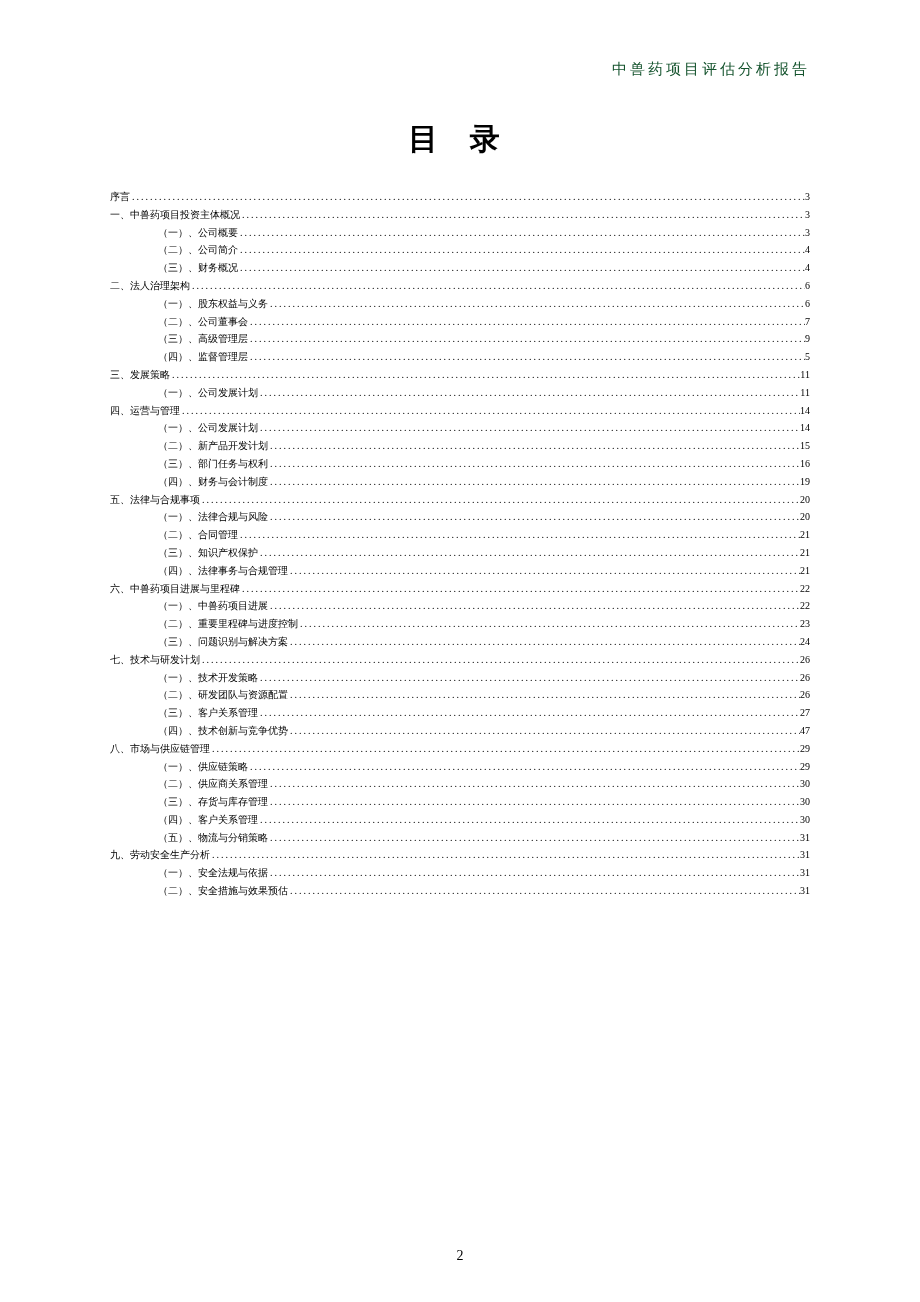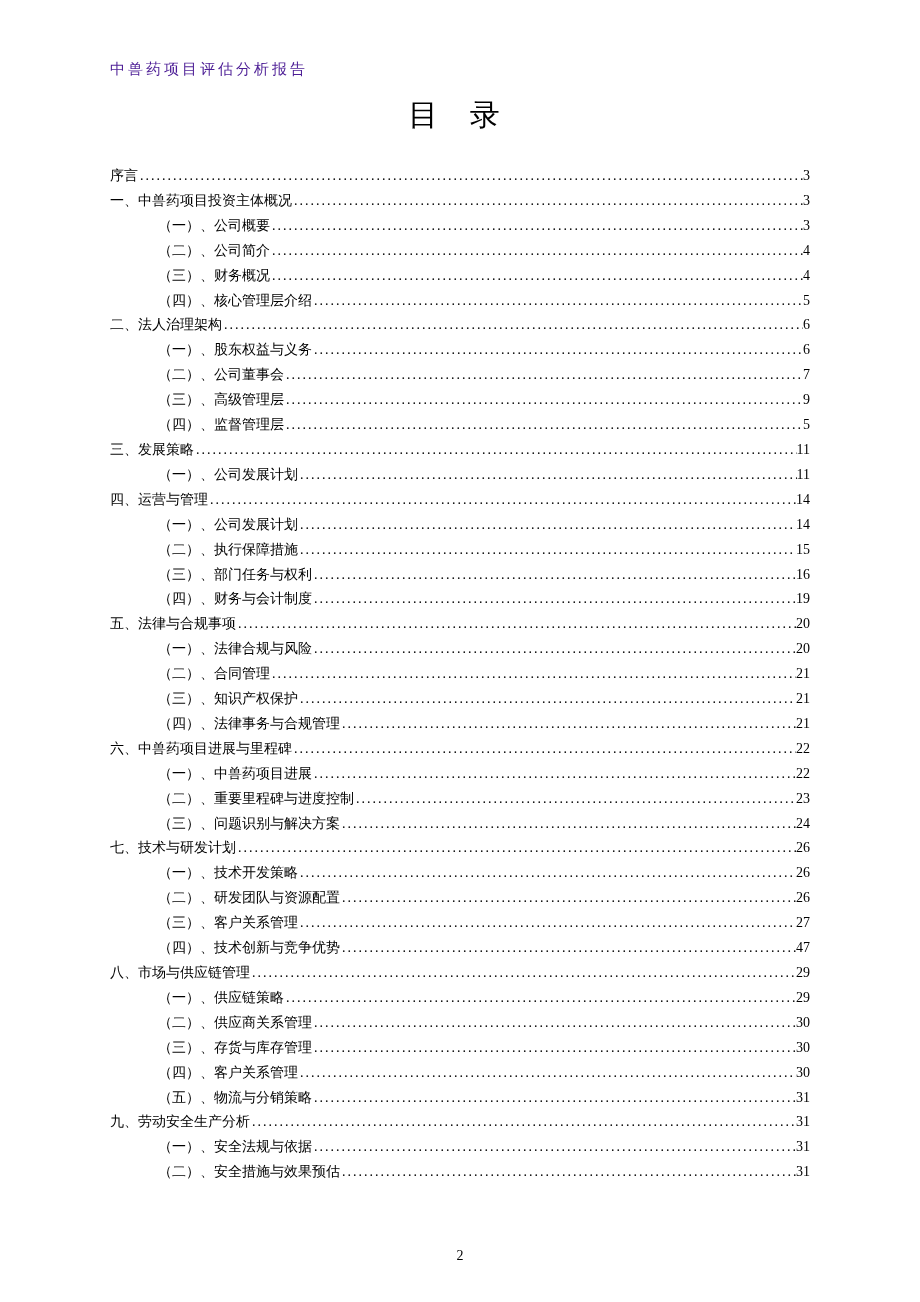--- a/index.html
+++ b/index.html
@@ -6,38 +6,38 @@
     body {
       background: #fff;
       font-family: "SimSun", "宋体", serif;
       width: 920px;
       height: 1302px;
       padding: 60px 110px 40px 110px;
       color: #000;
       position: relative;
     }
     .header {
-      text-align: left;
+      text-align: right;
       font-size: 15px;
       letter-spacing: 3px;
-      margin-bottom: 16px;
-      color: #4c1d95;
+      margin-bottom: 40px;
+      color: #14532d;
     }
     .title {
       text-align: center;
       font-size: 30px;
-      font-weight: normal;
+      font-weight: bold;
       letter-spacing: 12px;
       margin-bottom: 28px;
       margin-top: 13px;
     }
     .toc-row {
       display: flex;
       align-items: flex-start;
-      font-size: 14px;
+      font-size: 10px;
       line-height: 1.78;
       white-space: nowrap;
     }
     .toc-row.level-1 { padding-left: 0; }
     .toc-row.level-2 { padding-left: 48px; }
     .toc-label { flex: 0 0 auto; }
     .toc-dots {
       flex: 1 1 auto;
       overflow: hidden;
       letter-spacing: 2px;
@@ -81,72 +81,67 @@
     <div class="toc-row level-2">
       <span class="toc-label">（二）、公司简介</span>
       <span class="toc-dots"></span>
       <span class="toc-page">4</span>
     </div>
     <div class="toc-row level-2">
       <span class="toc-label">（三）、财务概况</span>
       <span class="toc-dots"></span>
       <span class="toc-page">4</span>
     </div>
-    <div class="toc-row level-2">
-      <span class="toc-label">（四）、核心管理层介绍</span>
+    <div class="toc-row level-1">
+      <span class="toc-label">二、法人治理架构</span>
+      <span class="toc-dots"></span>
+      <span class="toc-page">6</span>
+    </div>
+    <div class="toc-row level-2">
+      <span class="toc-label">（一）、股东权益与义务</span>
+      <span class="toc-dots"></span>
+      <span class="toc-page">6</span>
+    </div>
+    <div class="toc-row level-2">
+      <span class="toc-label">（二）、公司董事会</span>
+      <span class="toc-dots"></span>
+      <span class="toc-page">7</span>
+    </div>
+    <div class="toc-row level-2">
+      <span class="toc-label">（三）、高级管理层</span>
+      <span class="toc-dots"></span>
+      <span class="toc-page">9</span>
+    </div>
+    <div class="toc-row level-2">
+      <span class="toc-label">（四）、监督管理层</span>
       <span class="toc-dots"></span>
       <span class="toc-page">5</span>
     </div>
     <div class="toc-row level-1">
-      <span class="toc-label">二、法人治理架构</span>
-      <span class="toc-dots"></span>
-      <span class="toc-page">6</span>
-    </div>
-    <div class="toc-row level-2">
-      <span class="toc-label">（一）、股东权益与义务</span>
-      <span class="toc-dots"></span>
-      <span class="toc-page">6</span>
-    </div>
-    <div class="toc-row level-2">
-      <span class="toc-label">（二）、公司董事会</span>
-      <span class="toc-dots"></span>
-      <span class="toc-page">7</span>
-    </div>
-    <div class="toc-row level-2">
-      <span class="toc-label">（三）、高级管理层</span>
-      <span class="toc-dots"></span>
-      <span class="toc-page">9</span>
-    </div>
-    <div class="toc-row level-2">
-      <span class="toc-label">（四）、监督管理层</span>
-      <span class="toc-dots"></span>
-      <span class="toc-page">5</span>
-    </div>
-    <div class="toc-row level-1">
       <span class="toc-label">三、发展策略</span>
       <span class="toc-dots"></span>
       <span class="toc-page">11</span>
     </div>
     <div class="toc-row level-2">
       <span class="toc-label">（一）、公司发展计划</span>
       <span class="toc-dots"></span>
       <span class="toc-page">11</span>
     </div>
     <div class="toc-row level-1">
       <span class="toc-label">四、运营与管理</span>
       <span class="toc-dots"></span>
       <span class="toc-page">14</span>
     </div>
     <div class="toc-row level-2">
       <span class="toc-label">（一）、公司发展计划</span>
       <span class="toc-dots"></span>
       <span class="toc-page">14</span>
     </div>
     <div class="toc-row level-2">
-      <span class="toc-label">（二）、执行保障措施</span>
+      <span class="toc-label">（二）、新产品开发计划</span>
       <span class="toc-dots"></span>
       <span class="toc-page">15</span>
     </div>
     <div class="toc-row level-2">
       <span class="toc-label">（三）、部门任务与权利</span>
       <span class="toc-dots"></span>
       <span class="toc-page">16</span>
     </div>
     <div class="toc-row level-2">
       <span class="toc-label">（四）、财务与会计制度</span>

